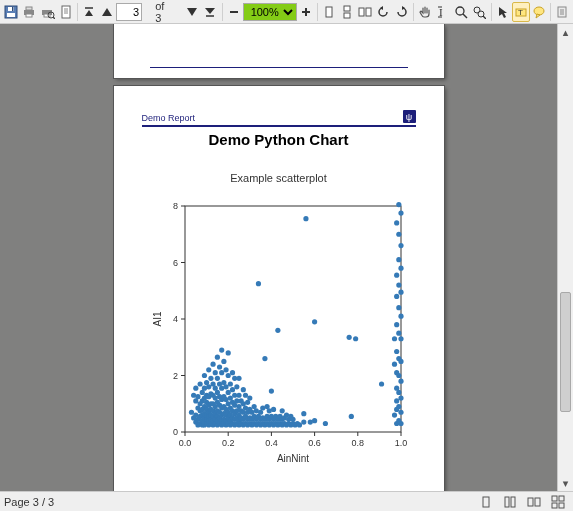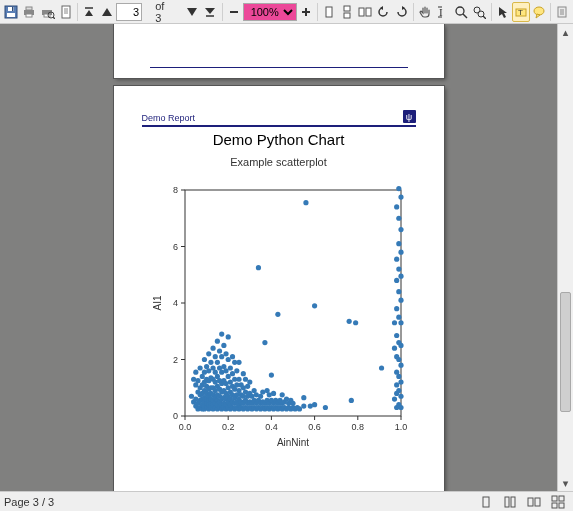--- a/index.html
+++ b/index.html
@@ -45,21 +45,21 @@
     border: 1px solid #aaa;
     padding: 0 2px;
   }
   .page-of {
     font-size: 11px; color: #333;
     padding: 0 13px;
   }
   .zoom-select {
     height: 18px; font-size: 11px;
     border: 1px solid #aaa;
-    background: #ec4899;
+    background: #84cc16;
     padding-left: 3px;
     width: 56px;
   }
 
   
   .viewer {
     flex: 1 1 auto;
     background: #80807f;
     position: relative;
     overflow: hidden;
@@ -102,21 +102,21 @@
   .report-hdr {
     display: flex; justify-content: space-between; align-items: flex-end;
     border-bottom: 2px solid #1d1f7a; padding-bottom: 2px; margin-bottom: 0;
   }
   .report-title { color: #1d1f7a; font-size: 9px; }
   .logo {
     width: 13px; height: 13px; background: #1d1f7a; color: #fff;
     display:flex; align-items:center; justify-content:center; font-size:9px;
     border-radius: 1px;
   }
-  .chart-title { text-align: center; font-weight: normal; font-size: 15px; margin: 4px 0 8px; }
+  .chart-title { text-align: center; font-weight: bold; font-size: 15px; margin: 4px 0 24px; }
   .chart-subtitle { text-align: center; font-size: 11px; margin: 8px 0 14px; color: #333; }
   .chart-wrap { display:flex; justify-content:center; }
 
   
   .statusbar {
     height: 20px;
     background: #efefef;
     border-top: 1px solid #c9c9c9;
     display: flex; align-items: center;
     justify-content: space-between;

